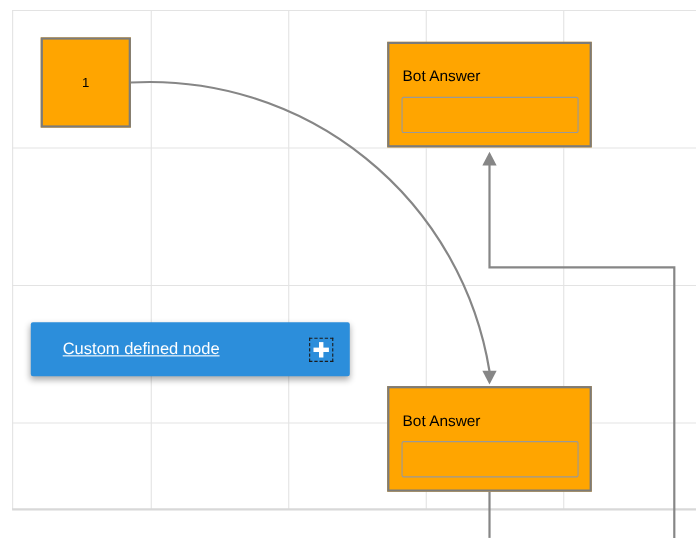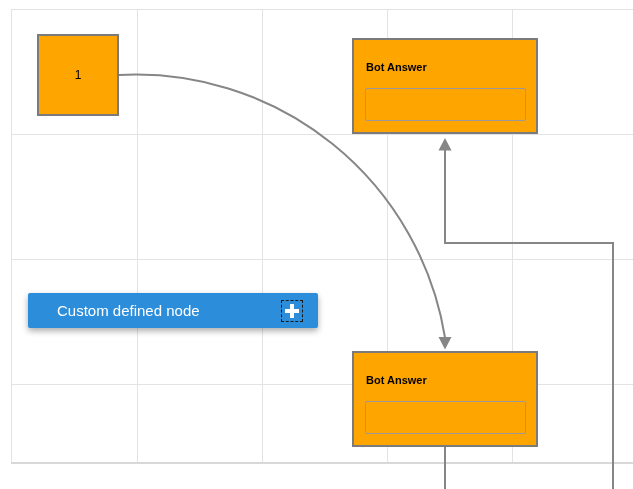--- a/index.html
+++ b/index.html
@@ -28,38 +28,38 @@
 
   .bot{
     width:186px;height:96px;
     background:var(--node-orange,#ffa500);
     border:2px solid var(--node-border,#7b7b7b);
   }
   .bot-top{left:352px;top:38px;}
   .bot-bottom{left:352px;top:351px;}
   .bot-title{
     position:absolute;left:12px;top:21px;
-    font-size:11px;color:var(--text-dark,#000);
+    font-size:14px;color:var(--text-dark,#000);
     white-space:nowrap;
-    font-weight:bold;
   }
   .bot-box{
     position:absolute;left:11px;top:48px;
     width:161px;height:33px;box-sizing:border-box;
     border:1px solid var(--textbox-border,#999);
     border-radius:2px;
   }
 
   .custom{
-    left:28px;top:293px;width:290px;height:35px;
+    left:28px;top:293px;width:290px;height:49px;
     background:var(--node-blue,#2c8edb);
     border-radius:2px;
     box-shadow:0 3px 6px rgba(0,0,0,0.33);
     display:flex;align-items:center;
     color:var(--text-light,#fff);
+    text-decoration:underline;
   }
   .custom-label{margin-left:29px;font-size:15px;white-space:nowrap;}
   .add-btn{
     margin-left:auto;margin-right:15px;
     width:22px;height:22px;box-sizing:border-box;
     border:1px dashed #1b1b1b;
     display:flex;align-items:center;justify-content:center;
     cursor:pointer;background:transparent;padding:0;
   }
   .plus{position:relative;width:14px;height:14px;display:block;}

